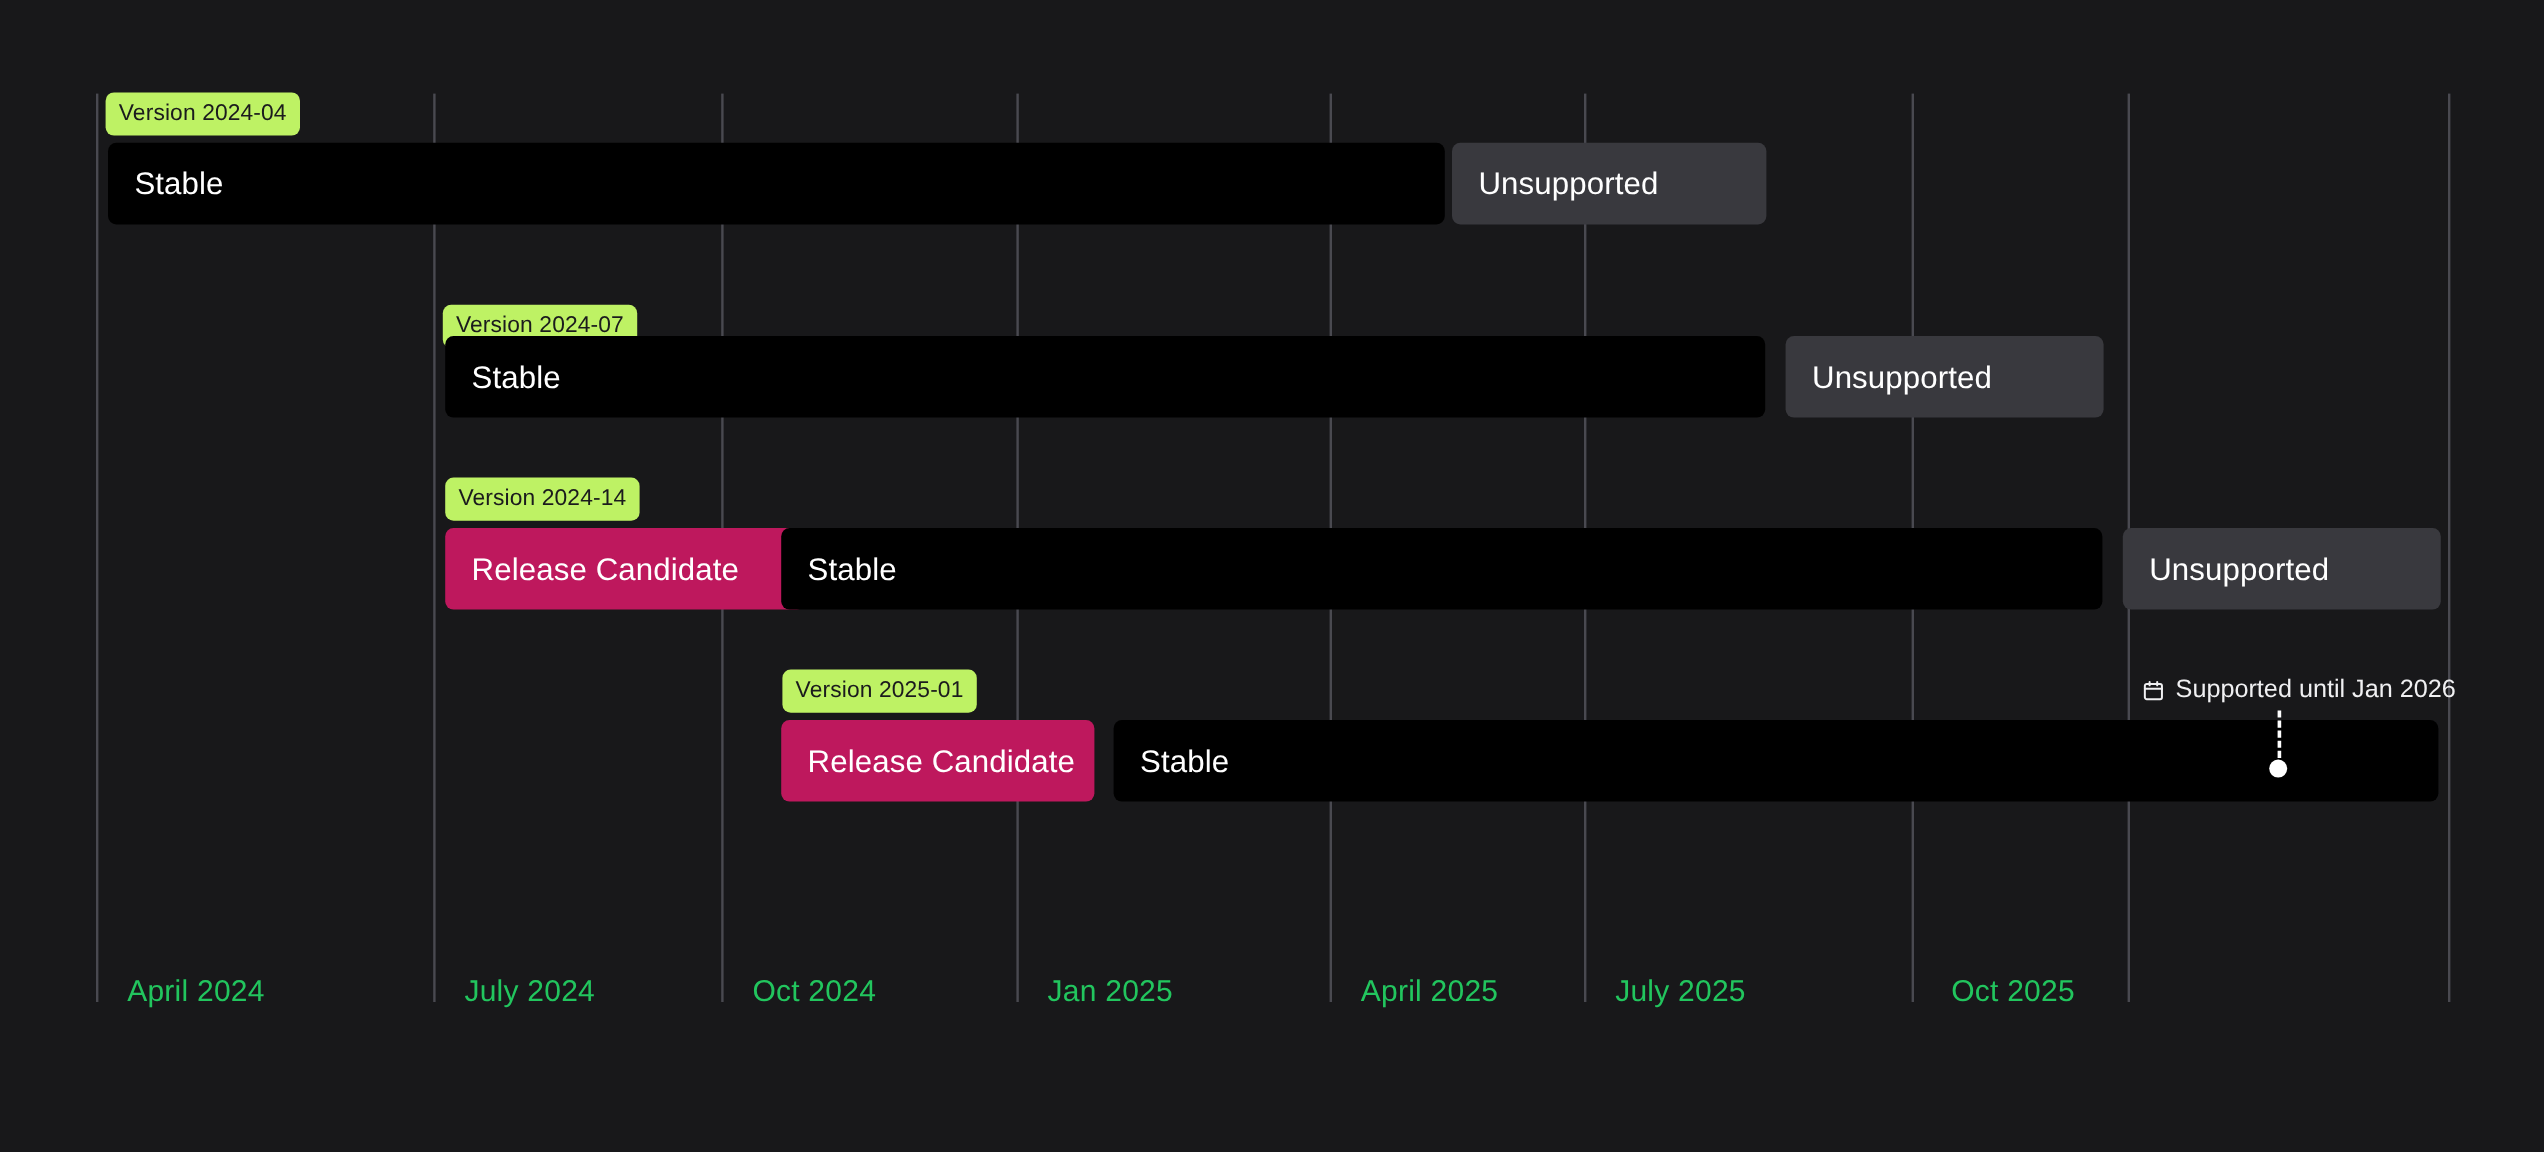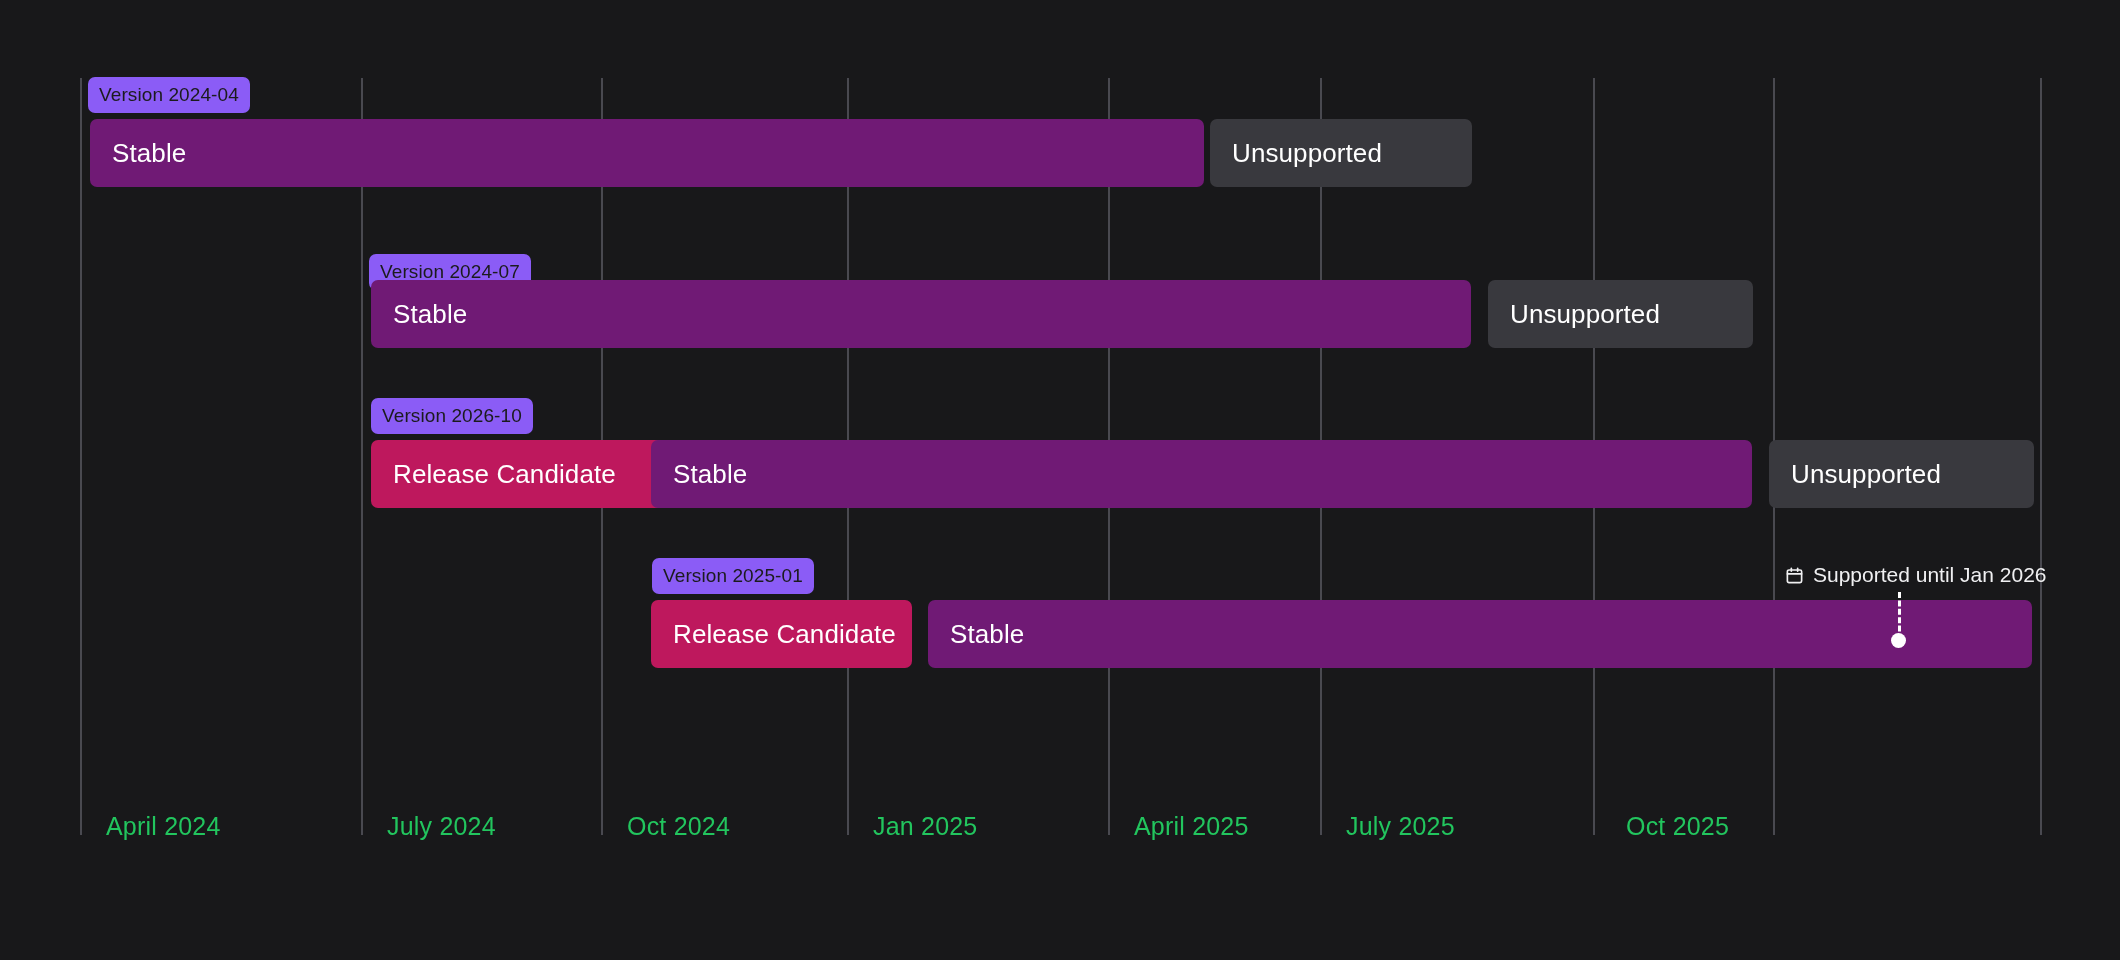--- a/index.html
+++ b/index.html
@@ -40,28 +40,28 @@
     align-items: center;
     overflow: hidden;
   }
   .bar-label {
     color: #ffffff;
     font-size: 26px;
     padding-left: 22px;
     white-space: nowrap;
     letter-spacing: .1px;
   }
-  .bar.status-stable      { background: #701a75; }
+  .bar.status-stable      { background: #000000; }
   .bar.status-rc          { background: #be185d; }
   .bar.status-unsupported { background: #39393e; }
 
   
   .version-pill {
     position: absolute;
-    background: #8b5cf6;
+    background: #bef264;
     color: #1b1b1d;
     font-size: 19px;
     line-height: 1;
     padding: 8px 11px 9px 11px;
     border-radius: 7px;
     white-space: nowrap;
     letter-spacing: .1px;
   }
   
   .annotation {
@@ -111,21 +111,21 @@
       <div class="bar status-unsupported" style="left: 1210px; width: 262px; top: 119px; height: 68px;">
         <span class="bar-label">Unsupported</span>
       </div>
       <div class="version-pill" style="left: 369px; top: 238px; margin-top: 16px;">Version 2024-07</div>
       <div class="bar status-stable" style="left: 371px; width: 1100px; top: 280px; height: 68px;">
         <span class="bar-label">Stable</span>
       </div>
       <div class="bar status-unsupported" style="left: 1488px; width: 265px; top: 280px; height: 68px;">
         <span class="bar-label">Unsupported</span>
       </div>
-      <div class="version-pill" style="left: 371px; top: 398px;">Version 2026-10</div>
+      <div class="version-pill" style="left: 371px; top: 398px;">Version 2024-14</div>
       <div class="bar status-rc" style="left: 371px; width: 300px; top: 440px; height: 68px;">
         <span class="bar-label">Release Candidate</span>
       </div>
       <div class="bar status-stable" style="left: 651px; width: 1101px; top: 440px; height: 68px;">
         <span class="bar-label">Stable</span>
       </div>
       <div class="bar status-unsupported" style="left: 1769px; width: 265px; top: 440px; height: 68px;">
         <span class="bar-label">Unsupported</span>
       </div>
       <div class="version-pill" style="left: 652px; top: 558px;">Version 2025-01</div>

